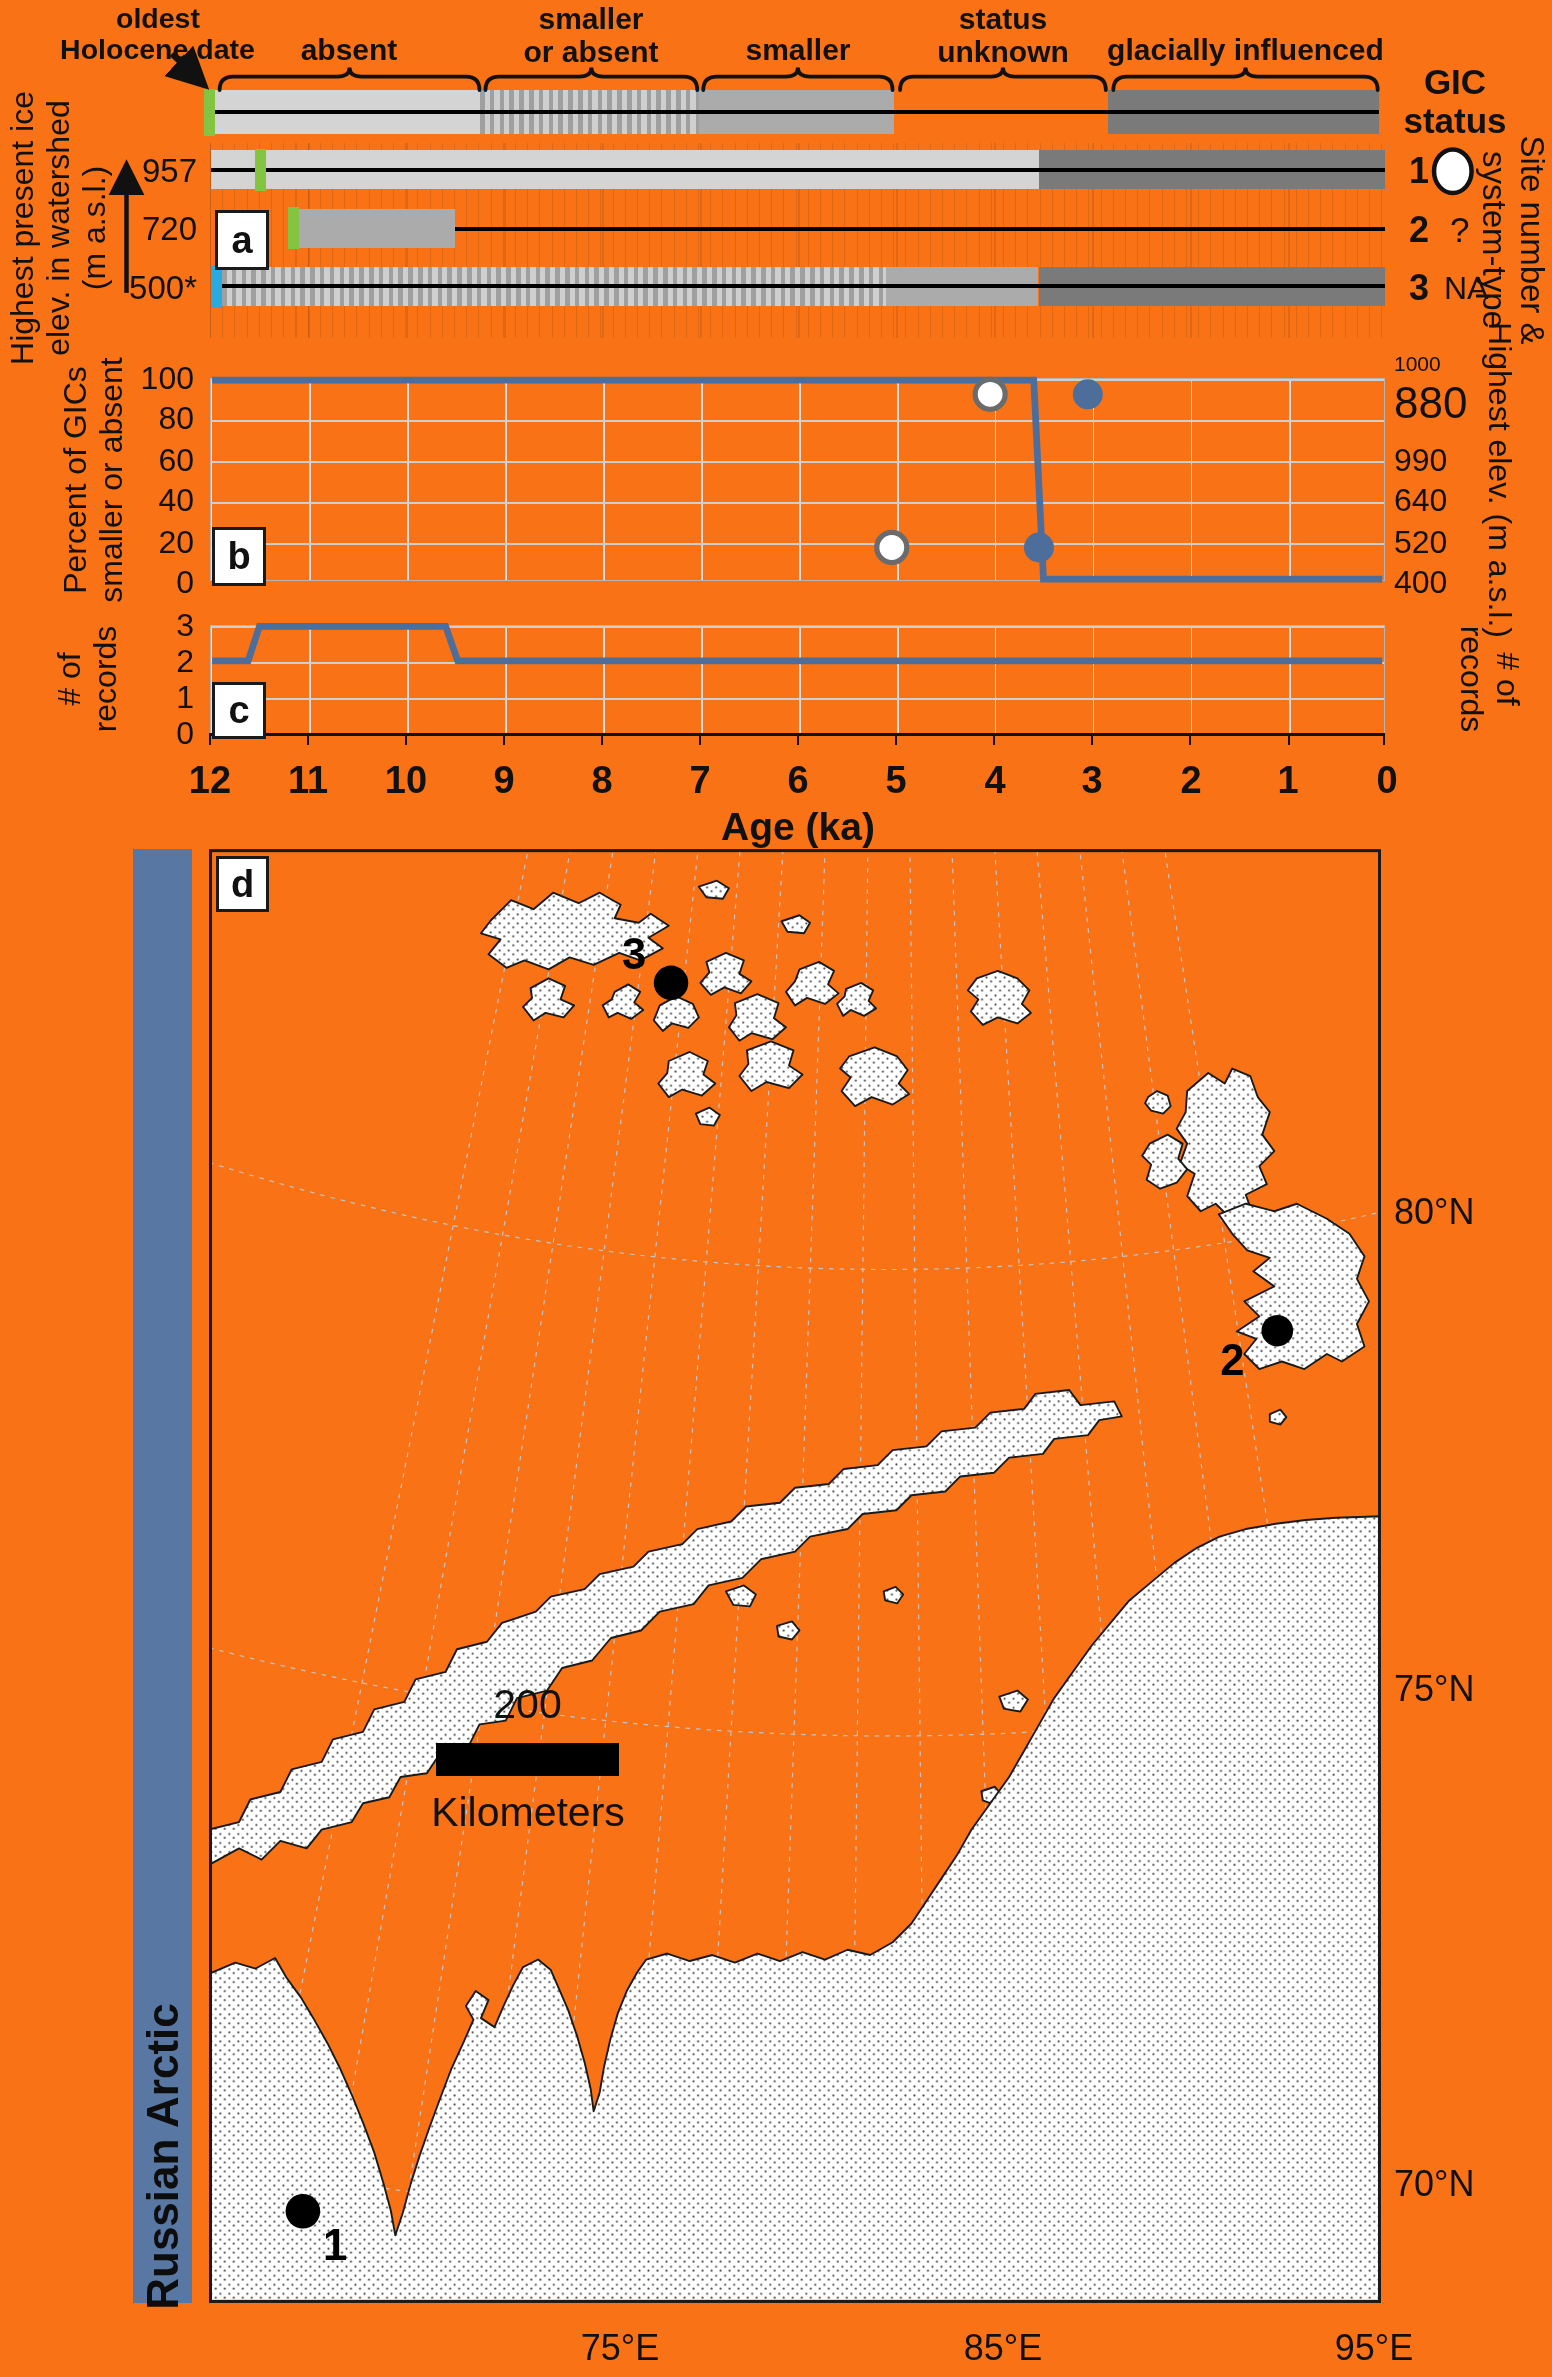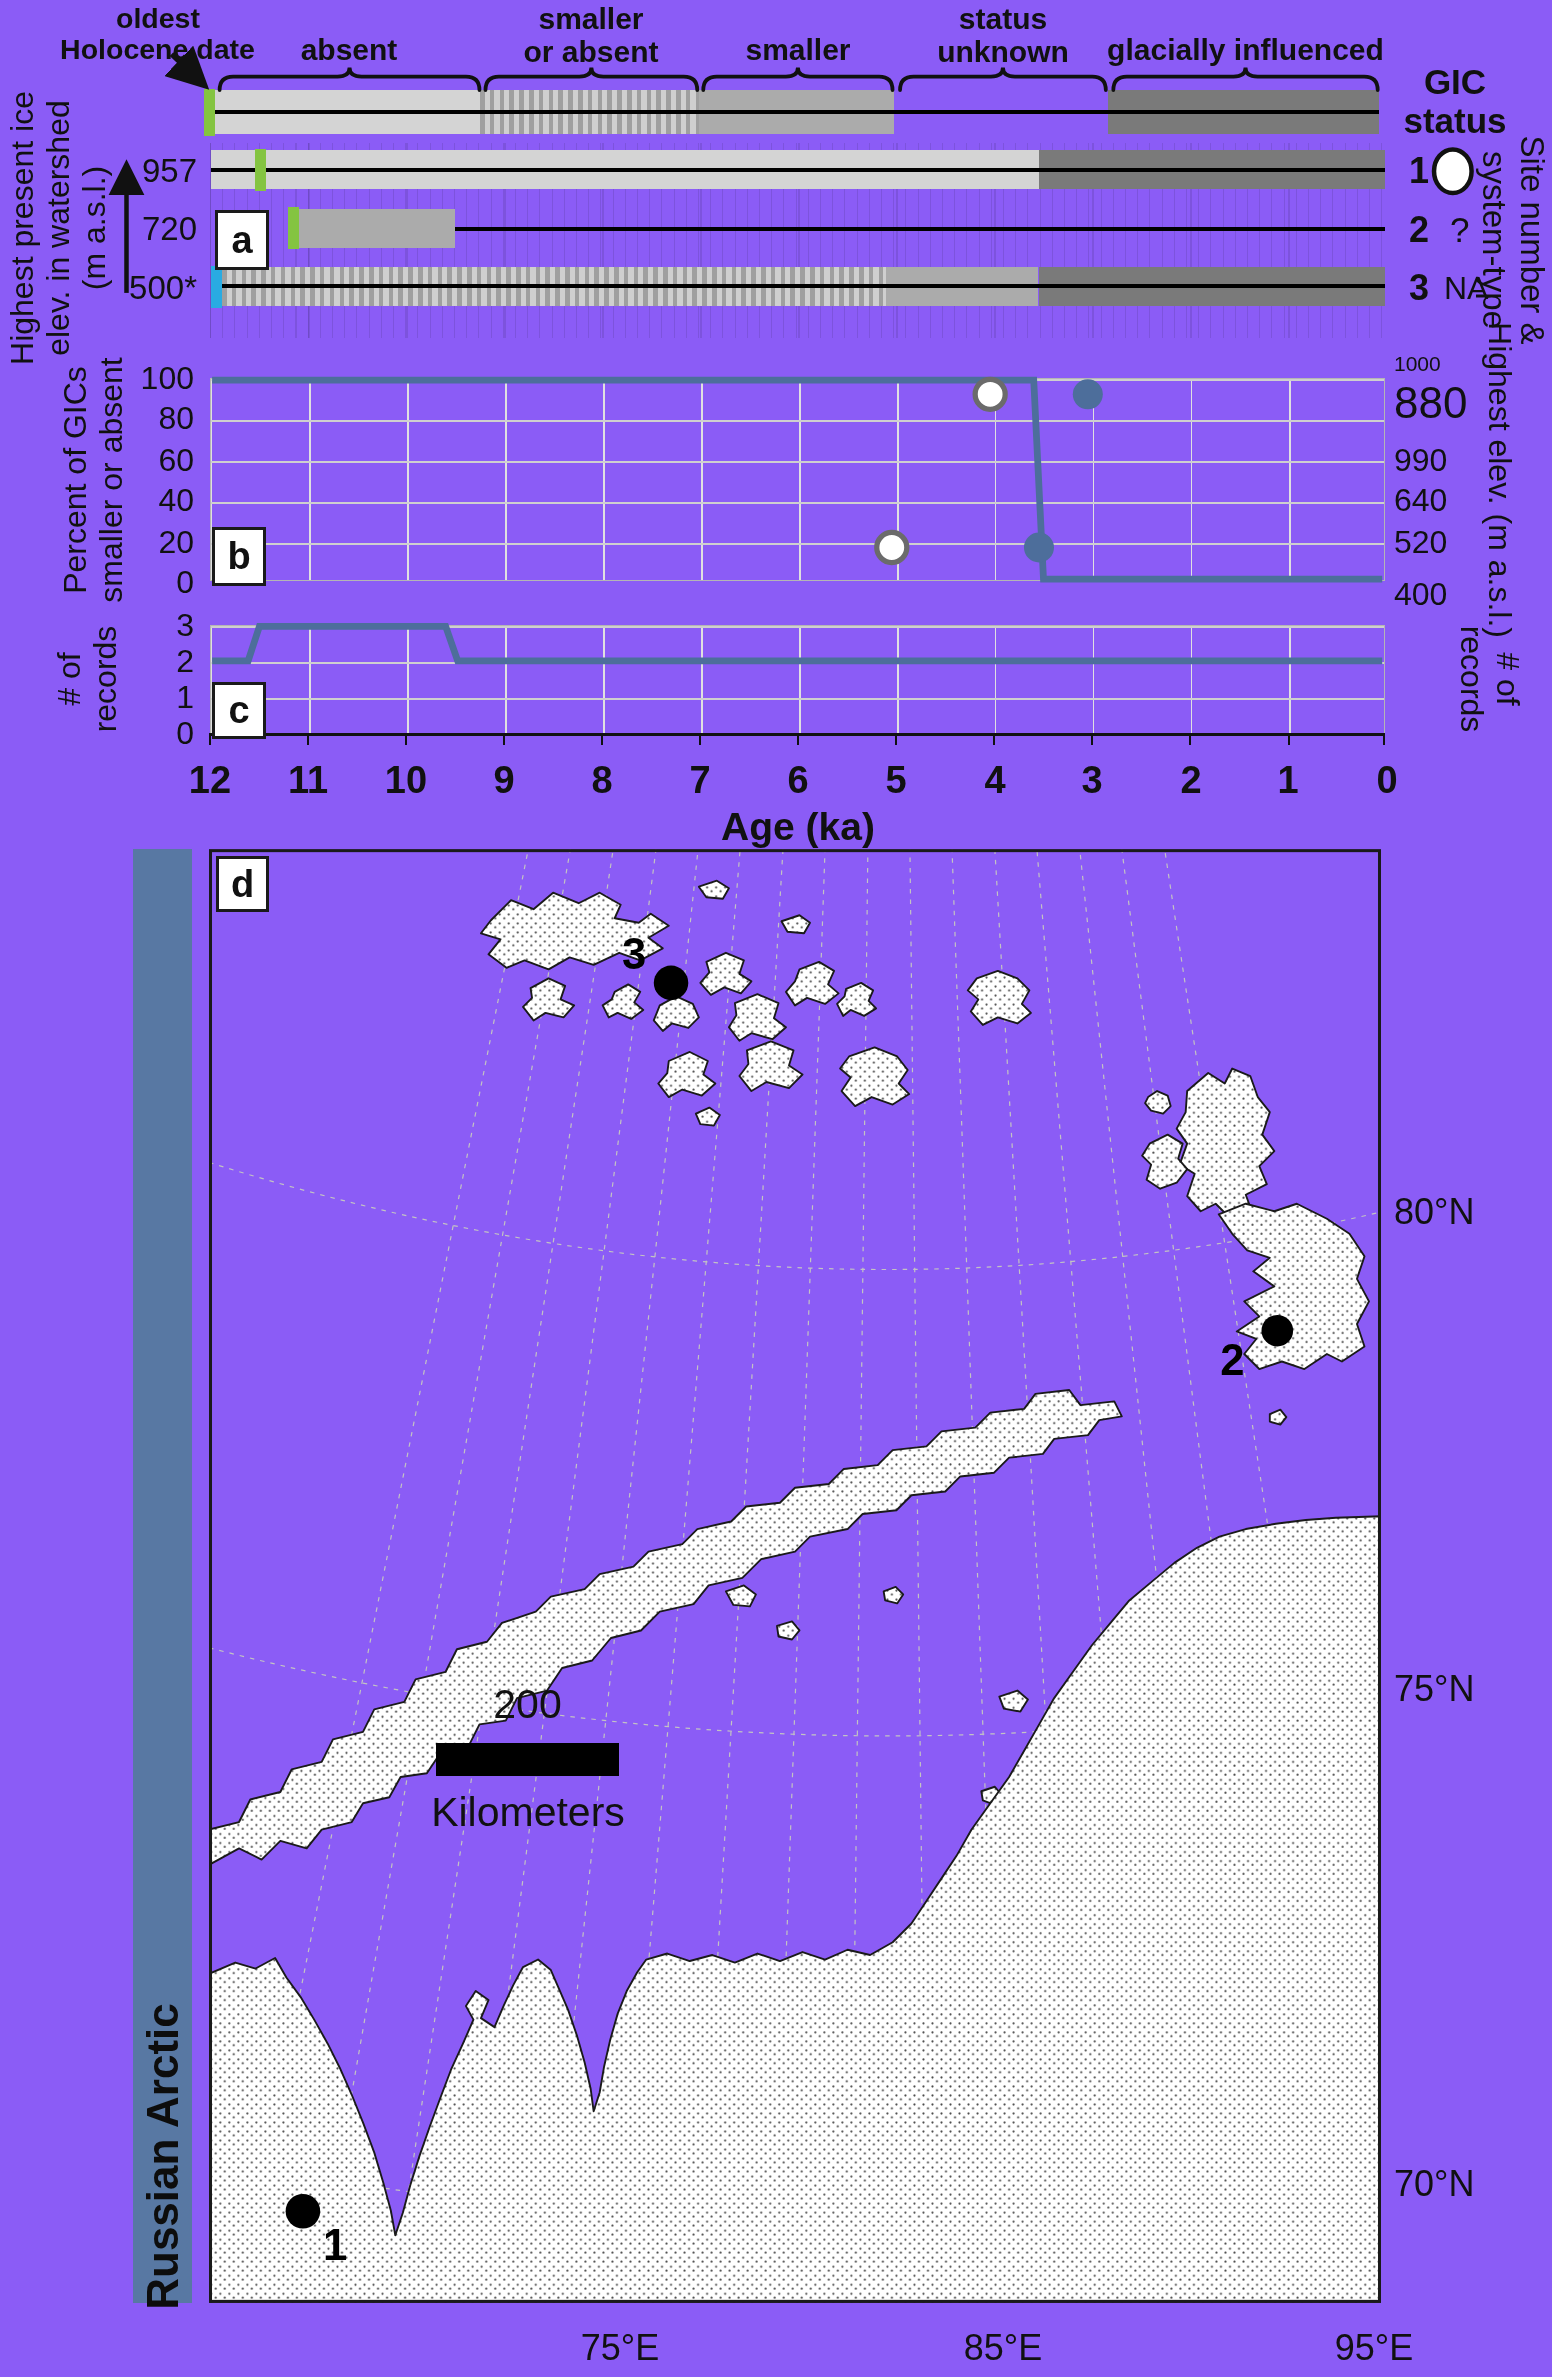--- a/index.html
+++ b/index.html
@@ -1,16 +1,16 @@
 <!DOCTYPE html>
 <html style="font-size:12px"><head>
 <meta charset="utf-8">
 <style>
   html,body{margin:0;padding:0;background:#fff;}
-  #page{position:relative;width:1553px;height:2377px;background:#8b5cf6;overflow:hidden;
+  #page{position:relative;width:1553px;height:2377px;background:#f97316;overflow:hidden;
         font-family:"Liberation Sans",sans-serif;color:#111;}
   .abs{position:absolute;}
   .lab{position:absolute;white-space:nowrap;}
   .ctr{text-align:center;}
   .rgt{text-align:right;}
   .b{font-weight:bold;}
   .rot{display:flex;flex-direction:column;justify-content:center;}
   .pbox{position:absolute;background:#fff;border:3.8px solid #1a1a1a;display:flex;
         align-items:center;justify-content:center;font-weight:bold;font-size:38px;}
   .xtm{position:absolute;width:2.3px;height:12px;background:#111;}
@@ -102,21 +102,21 @@
   <div class="lab rgt" style="left:111px;top:442px;width:83px;font-size:32px;">60</div>
   <div class="lab rgt" style="left:111px;top:482px;width:83px;font-size:32px;">40</div>
   <div class="lab rgt" style="left:111px;top:524px;width:83px;font-size:32px;">20</div>
   <div class="lab rgt" style="left:111px;top:564px;width:83px;font-size:32px;">0</div>
 
   <div class="lab" style="left:1394px;top:352px;width:98px;font-size:21px;">1000</div>
   <div class="lab" style="left:1394px;top:378px;width:98px;font-size:44px;">880</div>
   <div class="lab" style="left:1394px;top:442px;width:98px;font-size:32px;">990</div>
   <div class="lab" style="left:1394px;top:482px;width:98px;font-size:32px;">640</div>
   <div class="lab" style="left:1394px;top:524px;width:98px;font-size:32px;">520</div>
-  <div class="lab" style="left:1394px;top:564px;width:98px;font-size:32px;margin-top:12px;">400</div>
+  <div class="lab" style="left:1394px;top:564px;width:98px;font-size:32px;">400</div>
 
   <div class="lab rot ctr" style="left:-46px;top:444px;width:278px;height:72px;transform:rotate(-90deg);font-size:32px;line-height:36px;">
     <span>Percent of GICs</span>
     <span>smaller or absent</span>
   </div>
   <div class="lab rot ctr" style="left:1304px;top:462px;width:391px;height:36px;transform:rotate(90deg);font-size:32px;">
     <span>Highest elev. (m a.s.l.)</span>
   </div>
 
   <div class="pbox" style="left:212px;top:527px;width:48px;height:53px;">

